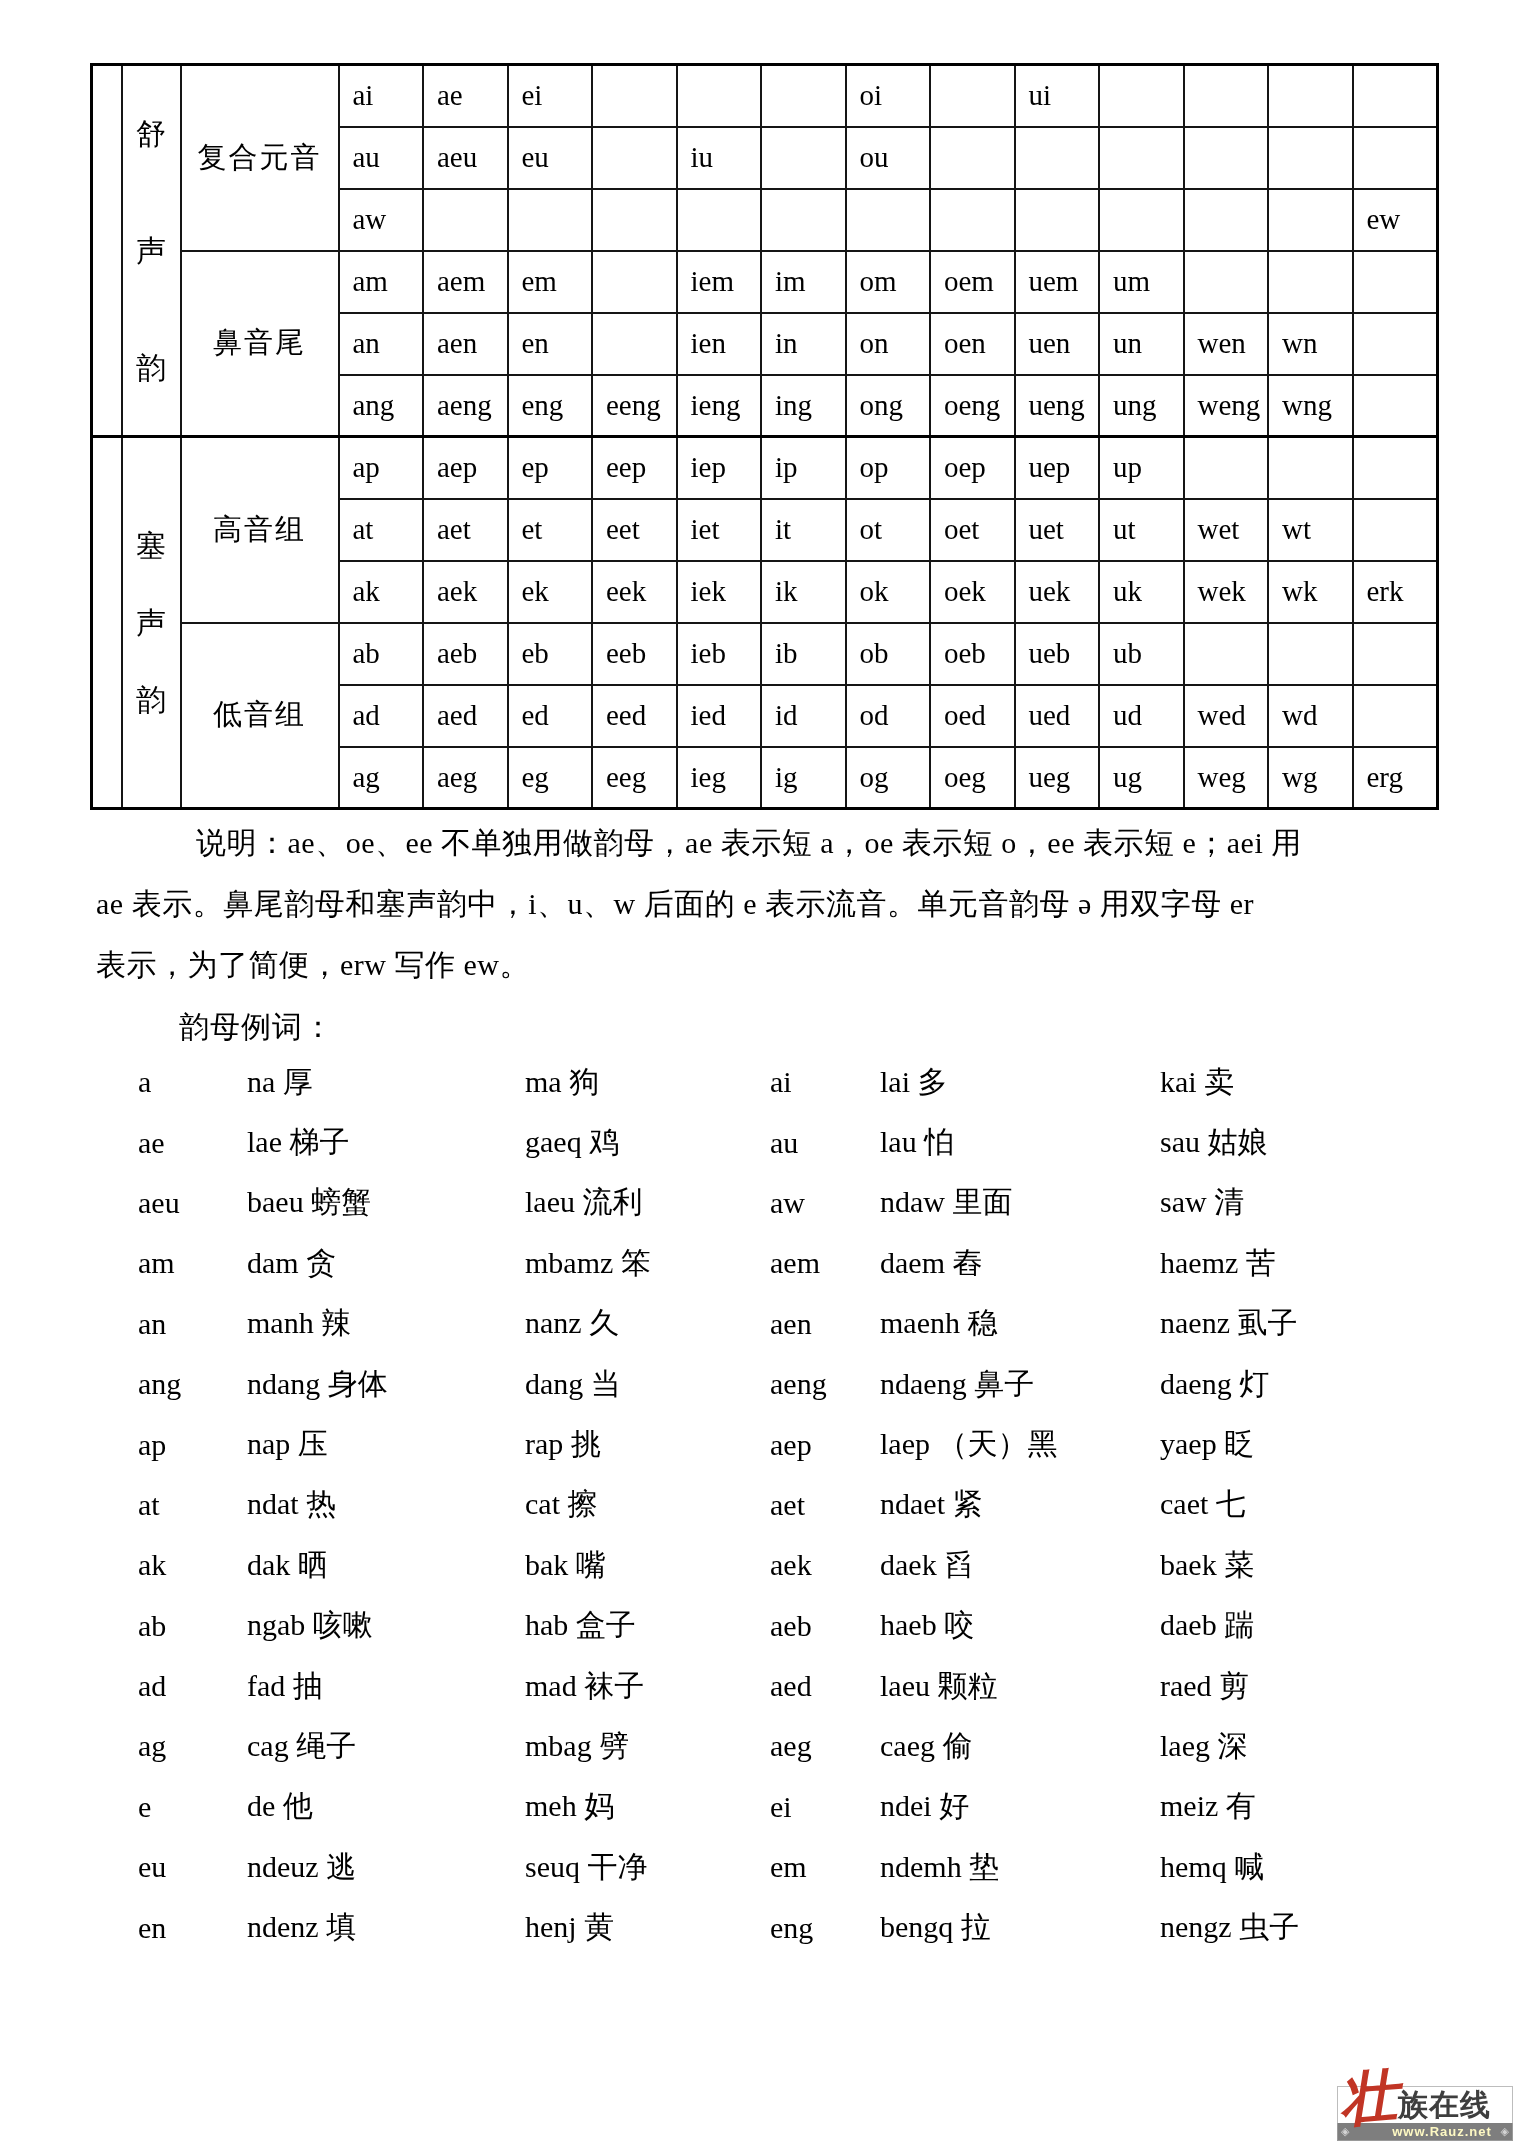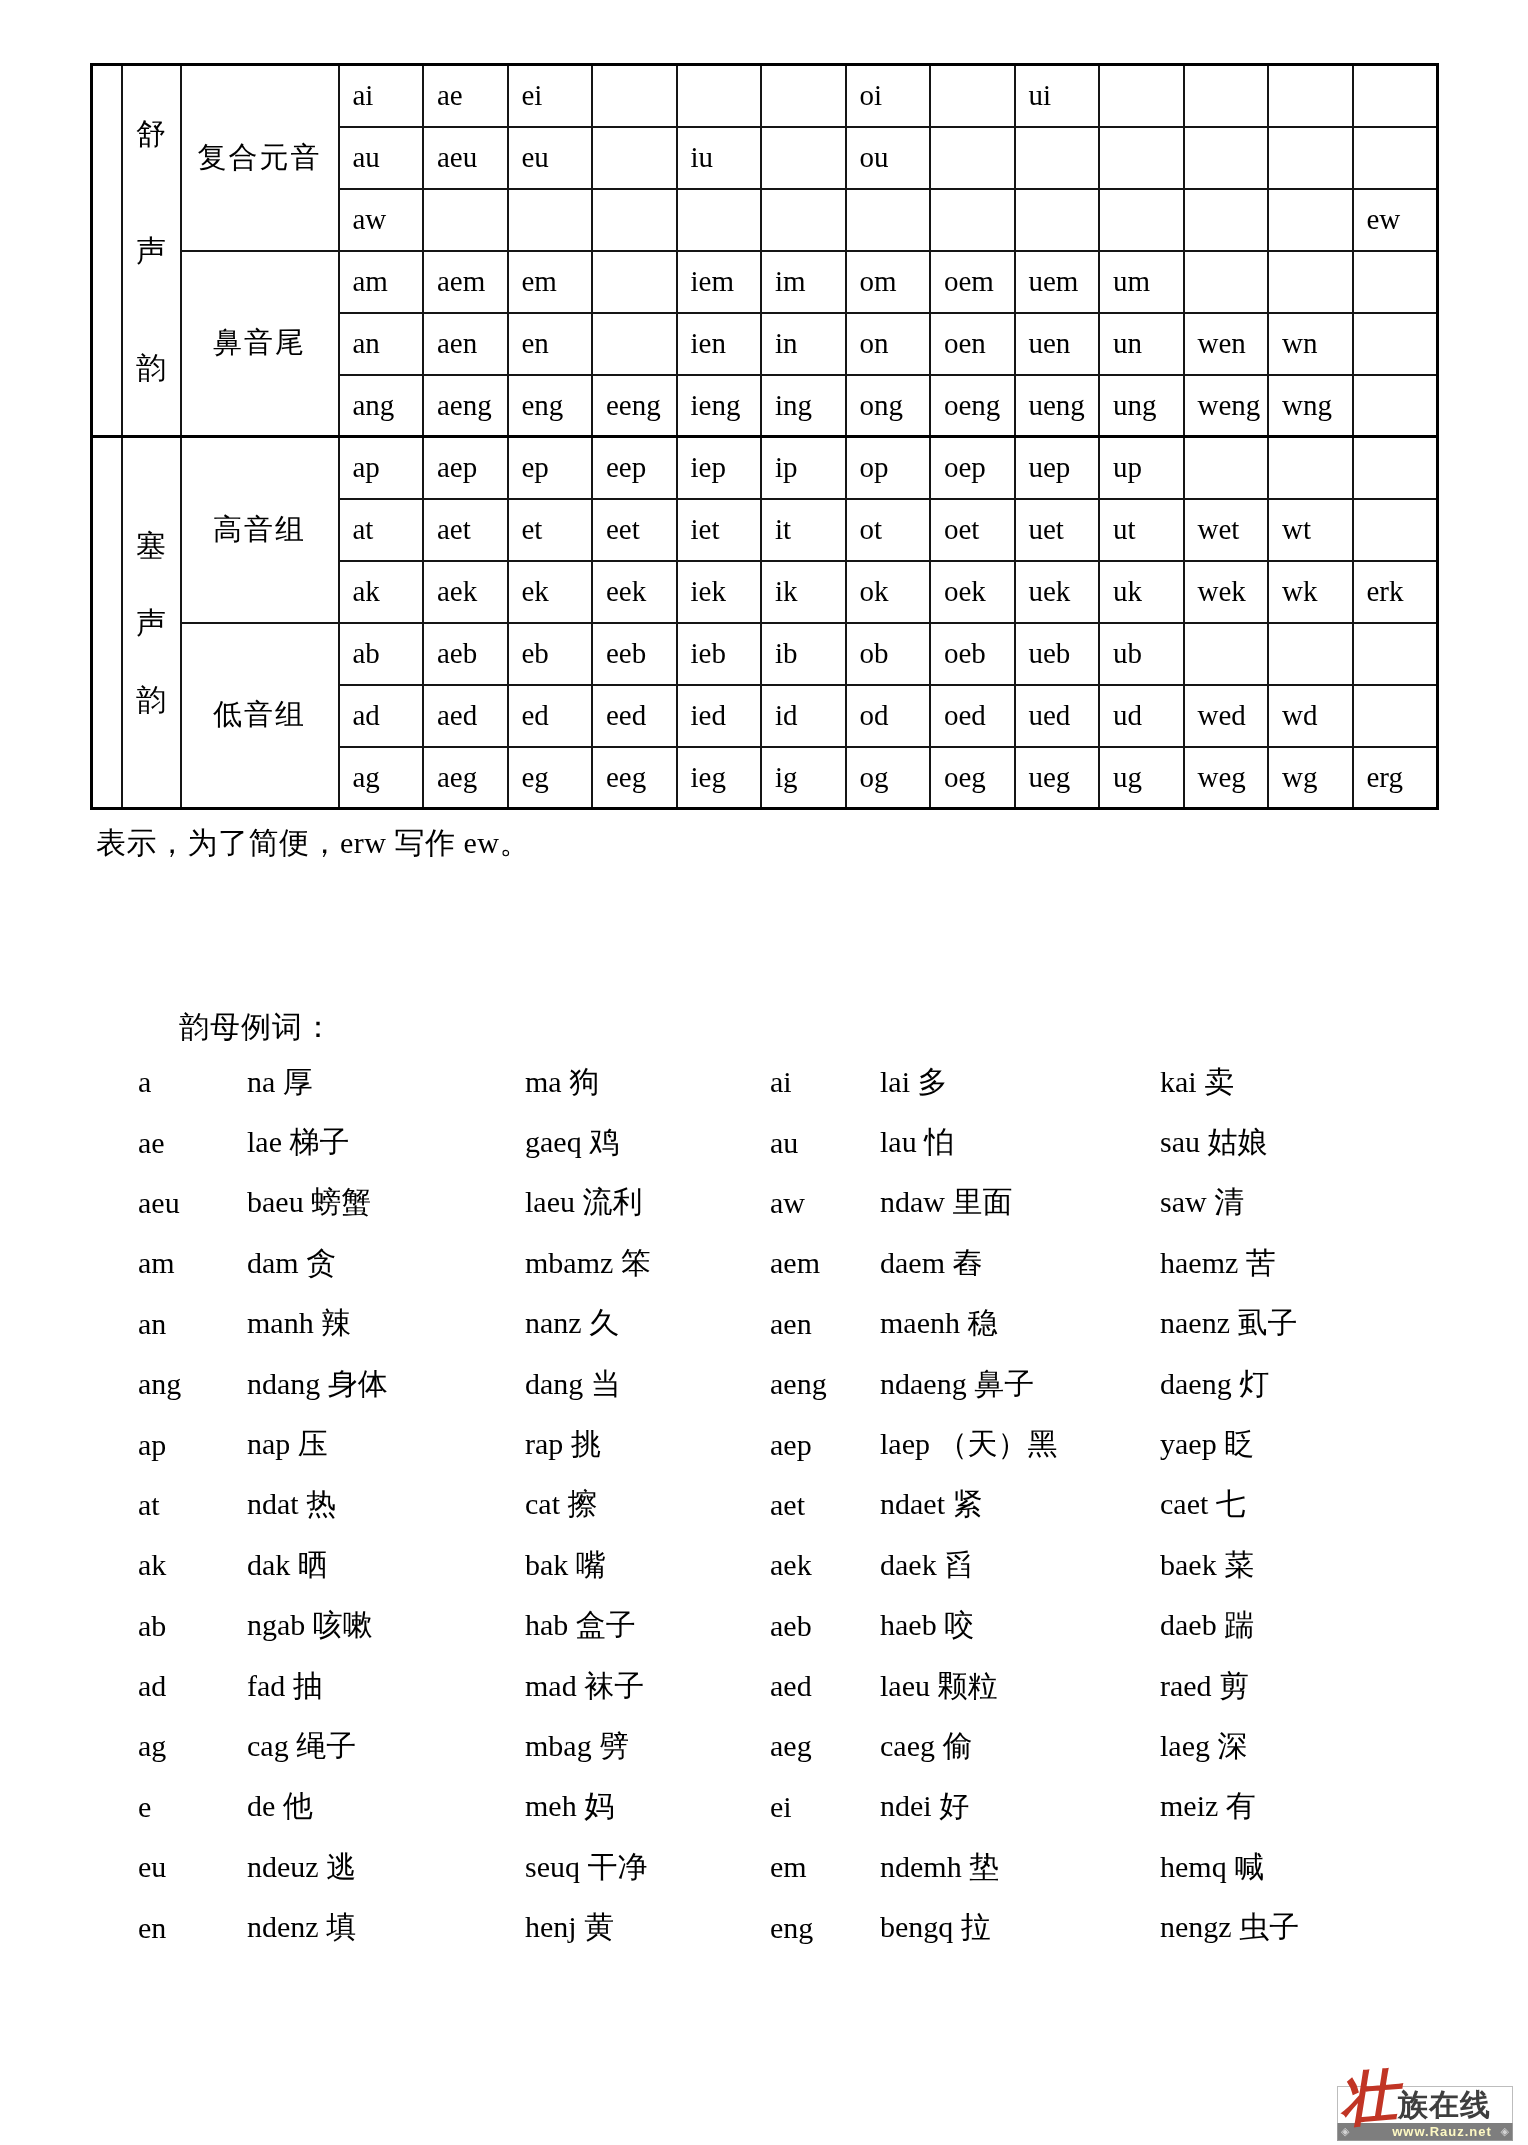--- a/index.html
+++ b/index.html
@@ -299,20 +299,22 @@
           <td class="datacell">ug</td>
           <td class="datacell">weg</td>
           <td class="datacell">wg</td>
           <td class="datacell">erg</td>
         </tr>
       </tbody>
   </table>
 </div>
 
 <div class="notes">
+  <div class="indent">说明：ae、oe、ee 不单独用做韵母，ae 表示短 a，oe 表示短 o，ee 表示短 e；aei 用</div>
+  <div>ae 表示。鼻尾韵母和塞声韵中，i、u、w 后面的 e 表示流音。单元音韵母 ə 用双字母 er</div>
   <div>表示，为了简便，erw 写作 ew。</div>
 </div>
 
 <div class="examples-heading">韵母例词：</div>
 
 <div class="examples">
     <div class="example-row">
       <span>a</span>
       <span>na 厚</span>
       <span>ma 狗</span>

